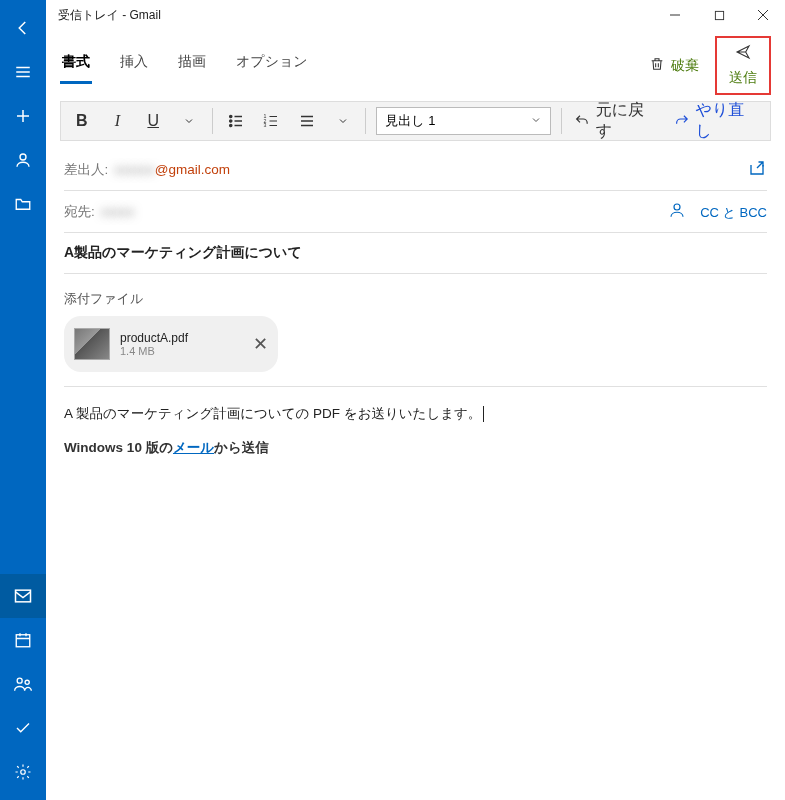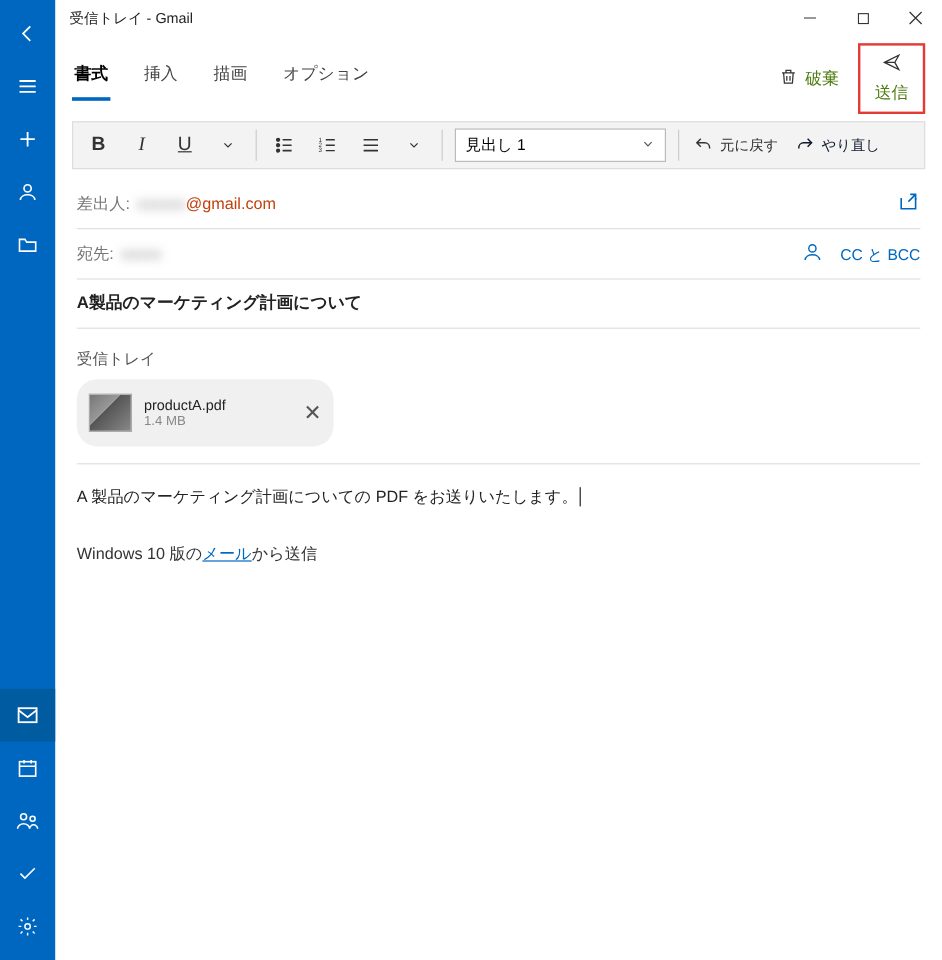--- a/index.html
+++ b/index.html
@@ -35,22 +35,22 @@
     
     .toolbar { background: #f3f3f3; border: 1px solid #ddd; margin: 6px 14px 0 14px; display: flex; align-items: center; height: 40px; padding: 0 4px; gap: 2px; }
     .tbtn { width: 34px; height: 34px; display: flex; align-items: center; justify-content: center; cursor: pointer; font-size: 16px; color: #333; }
     .tbtn.bold { font-weight: 700; }
     .tbtn.italic { font-style: italic; font-family: Georgia, serif; }
     .tbtn.under { text-decoration: underline; }
     .tsep { width: 1px; height: 26px; background: #ccc; margin: 0 4px; }
     .tbtn svg { stroke: #333; fill: none; }
     .heading-sel { width: 176px; height: 28px; border: 1px solid #bbb; background: #fff; display: flex; align-items: center; padding: 0 8px; font-size: 13px; cursor: pointer; margin: 0 4px; }
     .heading-sel .chev { margin-left: auto; }
-    .undo-grp { display: flex; align-items: center; gap: 6px; font-size: 12px; color: #333; padding: 0 6px; cursor: pointer; }
-    .undo-grp.disabled { color: #0f172a; }
+    .undo-grp { display: flex; align-items: center; gap: 6px; font-size: 16px; color: #333; padding: 0 6px; cursor: pointer; }
+    .undo-grp.disabled { color: #1d4ed8; }
     .undo-grp svg { stroke: currentColor; fill: none; }
 
     
     .fields { padding: 8px 18px 6px 18px; }
     .frow { display: flex; align-items: center; border-bottom: 1px solid #e0e0e0; padding: 10px 0; font-size: 13.5px; color: #444; }
     .flabel { color: #777; margin-right: 6px; }
     .fvalue { color: #c2410c; }
     .blur { color: transparent; text-shadow: 0 0 8px rgba(120,120,120,0.8); user-select: none; }
     .frow .right { margin-left: auto; display: flex; align-items: flex-end; gap: 14px; }
     .popout-icon svg { stroke: #0067c0; fill: none; }
@@ -67,21 +67,21 @@
     .ainfo { display: flex; flex-direction: column; font-size: 12px; }
     .aname { color: #222; }
     .asize { color: #888; font-size: 11px; }
     .aremove { margin-left: auto; font-size: 18px; color: #555; cursor: pointer; }
     .attach-sep { border: none; border-top: 1px solid #e0e0e0; margin: 14px 18px 0 18px; }
 
     
     .body-area { padding: 14px 18px; font-size: 13.5px; color: #222; line-height: 1.9; }
     .body-line { display: inline; }
     .cursor-bar { display: inline-block; width: 1px; height: 16px; background: #222; vertical-align: middle; margin-left: 2px; }
-    .sig { margin-top: 22px; color: #333; }
+    .sig { margin-top: 8px; color: #333; font-weight: bold; }
     .sig a { color: #0067c0; text-decoration: underline; }
   </style>
 </head>
 <body>
 
 <div class="rail">
   <div class="rail-top">
     <div class="rail-item">
       <svg width="18" height="18" viewBox="0 0 24 24" stroke-width="2">
           <path d="M15 4l-8 8 8 8"></path>
@@ -279,21 +279,21 @@
         </span>
         <span class="ccbcc">CC と BCC</span>
       </div>
     </div>
     <div class="frow subject-row" style="border-bottom:1px solid #e0e0e0;">
       <input type="text" value="A製品のマーケティング計画について" style="">
     </div>
   </div>
 
   <div class="attach-section">
-    <div class="attach-title">受信トレイ</div>
+    <div class="attach-title">添付ファイル</div>
     <div class="attach-card">
       <div class="thumb"></div>
       <div class="ainfo">
         <span class="aname">productA.pdf</span>
         <span class="asize">1.4 MB</span>
       </div>
       <span class="aremove">✕</span>
     </div>
   </div>
   <hr class="attach-sep">

